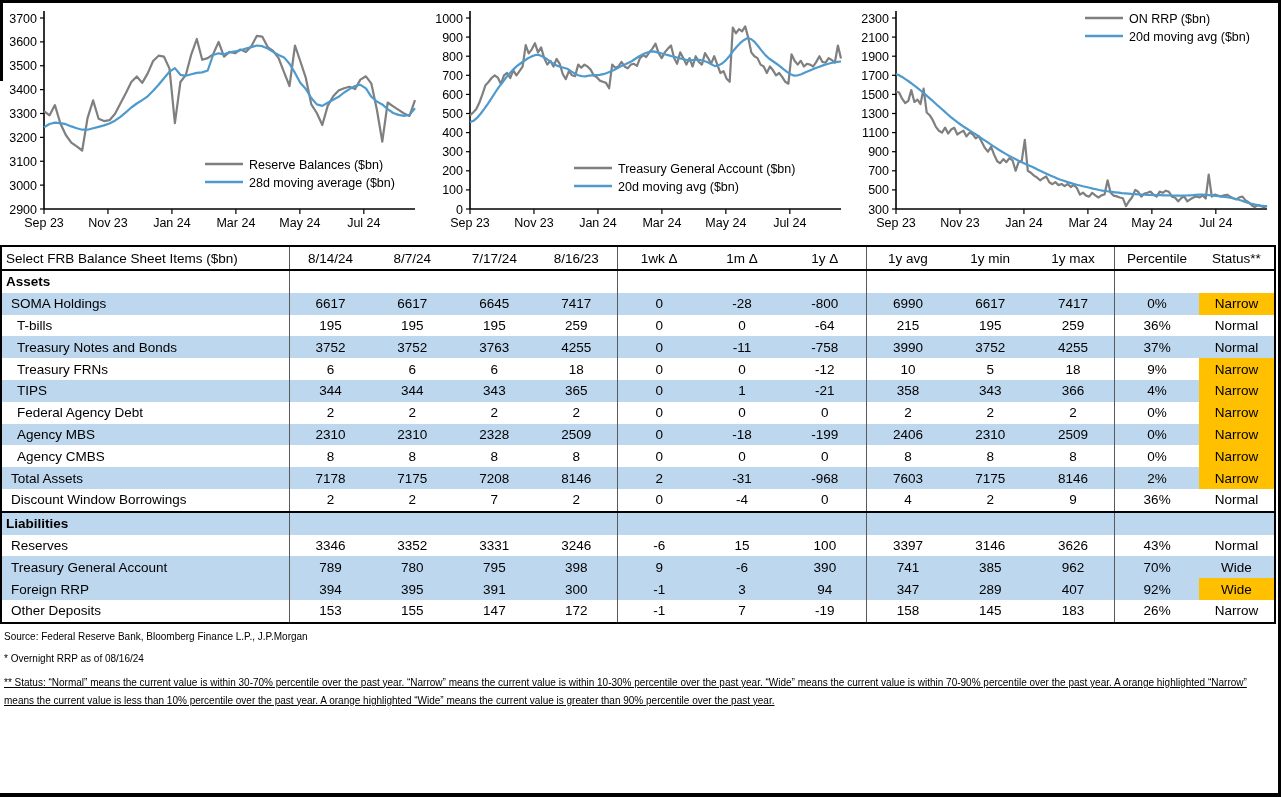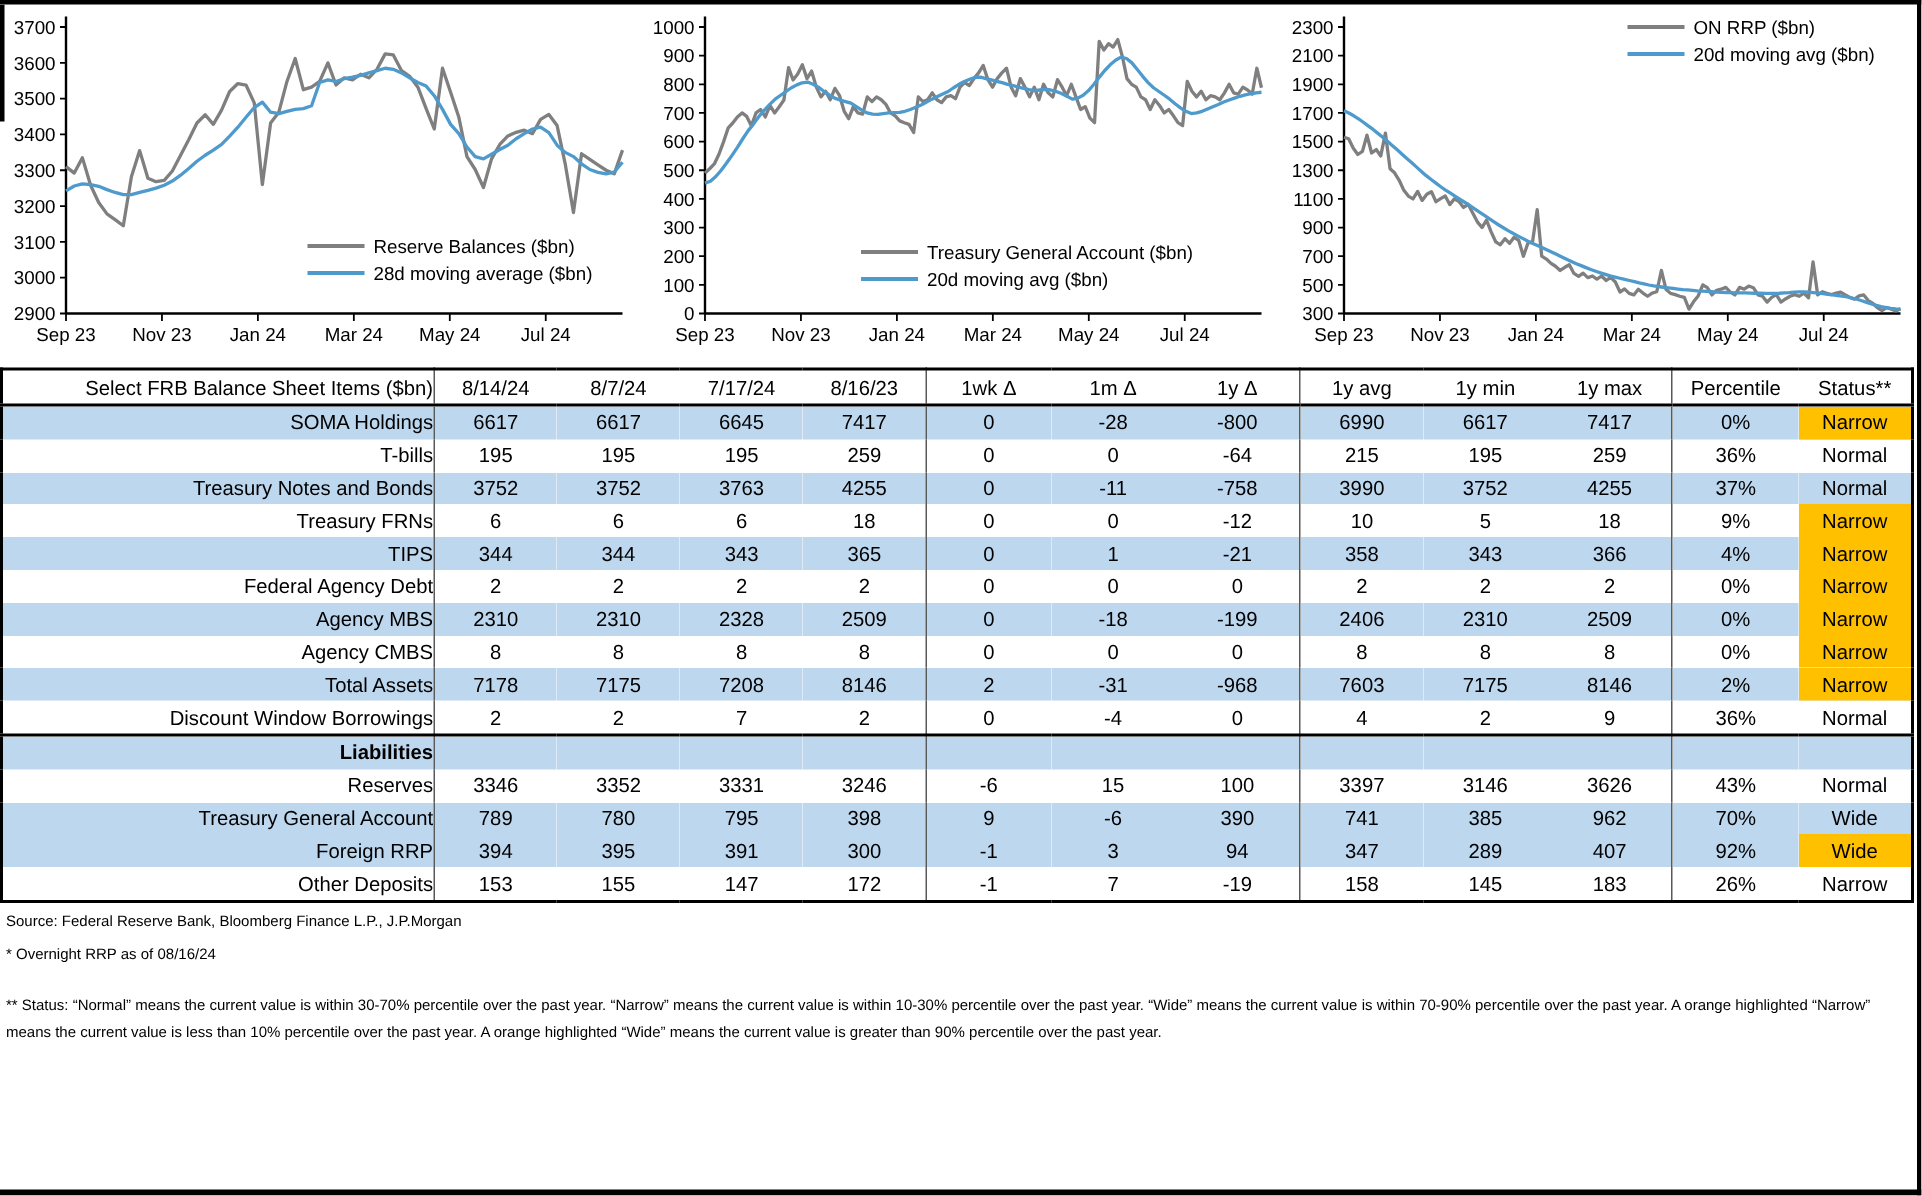--- a/index.html
+++ b/index.html
@@ -9,31 +9,31 @@
     font-family:"Liberation Sans",sans-serif;color:#000;
   }
   .left-strip{position:absolute;left:0;top:0;width:3px;height:78px;background:#000;}
   .charts-row{display:flex;padding-top:3px;height:235px;}
   .chart-cell{width:426px;flex:0 0 auto;}
   svg text.tick{font-size:12.5px;font-family:"Liberation Sans",sans-serif;fill:#000;}
   table{border-collapse:collapse;table-layout:fixed;width:1276px;border:2px solid #000;margin-top:4px;}
   th,td{height:21.8px;padding:0;text-align:center;font-size:13.5px;font-weight:400;
         white-space:nowrap;overflow:hidden;}
   thead th{border-bottom:2px solid #000;height:22px;}
-  th.item,td.item{text-align:right;}
+  th.item,td.item{text-align:left;}
   .ind0{padding-left:4px;font-weight:bold;}
   .ind1{padding-left:9px;}
   .ind2{padding-left:15px;}
   tr.shade{background:#BDD7EE;}
   td.hl{background:#FFC000;}
   tr.section-border{border-top:2px solid #000;}
   .gb{border-left:1.5px solid #595959;}
   .footer{padding:4px 4px 0 4px;font-size:10px;line-height:18px;}
   .footer .line{margin-bottom:4px;}
-  .footer .wrap{margin-top:16px;}
+  .footer .wrap{margin-top:6px;text-decoration:underline;}
 </style>
 </head>
 <body>
 
 <div class="page">
   <div class="left-strip"></div>
 
   <div class="charts-row">
     <div class="chart-cell">
       <svg id="chart0" width="424" height="233">
@@ -198,20 +198,35 @@
           <th>1m Δ</th>
           <th>1y Δ</th>
           <th class="gb">1y avg</th>
           <th>1y min</th>
           <th>1y max</th>
           <th class="gb">Percentile</th>
           <th>Status**</th>
         </tr>
     </thead>
     <tbody id="tbody">
+        <tr>
+          <td class="item ind0">Assets</td>
+          <td class="gb"></td>
+          <td></td>
+          <td></td>
+          <td></td>
+          <td class="gb"></td>
+          <td></td>
+          <td></td>
+          <td class="gb"></td>
+          <td></td>
+          <td></td>
+          <td class="gb"></td>
+          <td></td>
+        </tr>
         <tr class="shade">
           <td class="item ind1">SOMA Holdings</td>
           <td class="gb">6617</td>
           <td>6617</td>
           <td>6645</td>
           <td>7417</td>
           <td class="gb">0</td>
           <td>-28</td>
           <td>-800</td>
           <td class="gb">6990</td>

